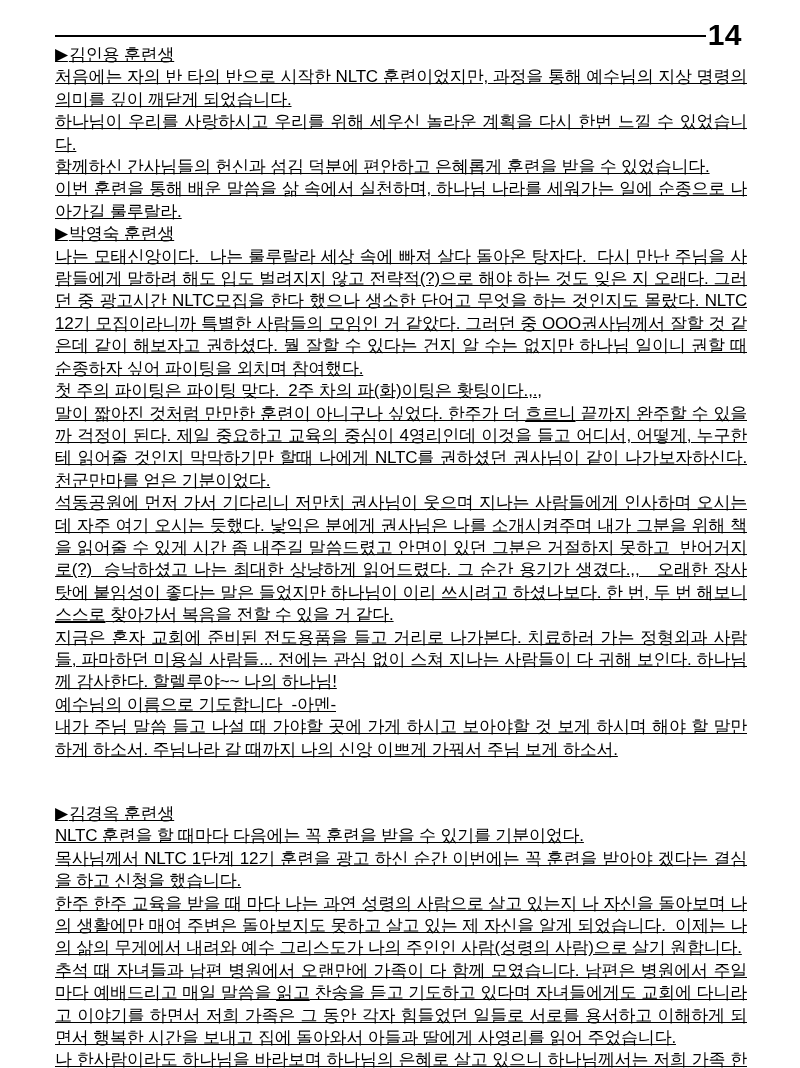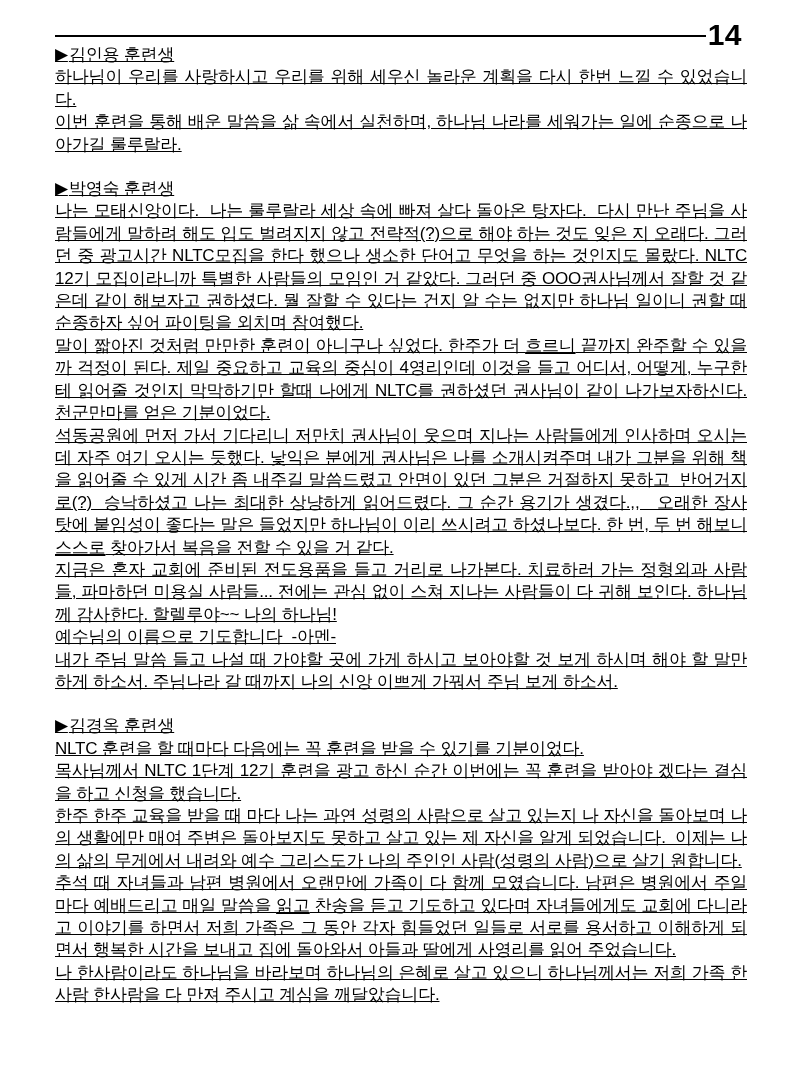--- a/index.html
+++ b/index.html
@@ -43,21 +43,21 @@
   .content {
     position: absolute;
     top: 44px;
     left: 55px;
     width: 692px;
     font-size: 17px;
     line-height: 22.4px;
     letter-spacing: -0.2px;
   }
   section.testimony { margin: 0; text-decoration: underline; }
-  section.testimony + section.testimony { margin-top: 22px; }
+  section.testimony + section.testimony { }
   section.testimony:nth-of-type(3) { margin-top: 42px; }
   .sec-header {
     display: block;
     white-space: nowrap;
   }
   .sec-header .marker { margin-right: 1px; }
   p.body-par {
     margin: 0;
     text-align: justify;
     word-break: break-all;
@@ -71,26 +71,29 @@
 <body>
 
 <div class="page">
   <div class="page-header">
     <div class="page-rule"></div>
     <div class="page-number">14</div>
   </div>
   <main class="content">
       <section class="testimony">
         <div class="sec-header"><span class="marker">▶</span><span>김인용 훈련생</span></div>
+        <p class="body-par">처음에는 자의 반 타의 반으로 시작한 NLTC 훈련이었지만, 과정을 통해 예수님의 지상 명령의 의미를 깊이 깨닫게 되었습니다.</p>
         <p class="body-par">하나님이 우리를 사랑하시고 우리를 위해 세우신 놀라운 계획을 다시 한번 느낄 수 있었습니다.</p>
+        <p class="body-par">함께하신 간사님들의 헌신과 섬김 덕분에 편안하고 은혜롭게 훈련을 받을 수 있었습니다.</p>
         <p class="body-par">이번 훈련을 통해 배운 말씀을 삶 속에서 실천하며, 하나님 나라를 세워가는 일에 순종으로 나아가길 룰루랄라.</p>
       </section>
       <section class="testimony">
         <div class="sec-header"><span class="marker">▶</span><span>박영숙 훈련생</span></div>
         <p class="body-par">나는 모태신앙이다.&nbsp; 나는 룰루랄라 세상 속에 빠져 살다 돌아온 탕자다.&nbsp; 다시 만난 주님을 사람들에게 말하려 해도 입도 벌려지지 않고 전략적(?)으로 해야 하는 것도 잊은 지 오래다. 그러던 중 광고시간 NLTC모집을 한다 했으나 생소한 단어고 무엇을 하는 것인지도 몰랐다. NLTC 12기 모집이라니까 특별한 사람들의 모임인 거 같았다. 그러던 중 OOO권사님께서 잘할 것 같은데 같이 해보자고 권하셨다. 뭘 잘할 수 있다는 건지 알 수는 없지만 하나님 일이니 권할 때 순종하자 싶어 파이팅을 외치며 참여했다.</p>
+        <p class="body-par">첫 주의 파이팅은 파이팅 맞다.&nbsp; 2주 차의 파(화)이팅은 홧팅이다.,.,</p>
         <p class="body-par">말이 짧아진 것처럼 만만한 훈련이 아니구나 싶었다. 한주가 더 <span class="u">흐르니</span> 끝까지 완주할 수 있을까 걱정이 된다. 제일 중요하고 교육의 중심이 4영리인데 이것을 들고 어디서, 어떻게, 누구한테 읽어줄 것인지 막막하기만 할때 나에게 NLTC를 권하셨던 권사님이 같이 나가보자하신다. 천군만마를 얻은 기분이었다.</p>
         <p class="body-par">석동공원에 먼저 가서 기다리니 저만치 권사님이 웃으며 지나는 사람들에게 인사하며 오시는데 자주 여기 오시는 듯했다. 낯익은 분에게 권사님은 나를 소개시켜주며 내가 그분을 위해 책을 읽어줄 수 있게 시간 좀 내주길 말씀드렸고 안면이 있던 그분은 거절하지 못하고&nbsp; 반어거지로(?)&nbsp; 승낙하셨고 나는 최대한 상냥하게 읽어드렸다. 그 순간 용기가 생겼다.,,&nbsp;&nbsp; 오래한 장사 탓에 붙임성이 좋다는 말은 들었지만 하나님이 이리 쓰시려고 하셨나보다. 한 번, 두 번 해보니 <span class="u">스스로</span> 찾아가서 복음을 전할 수 있을 거 같다.</p>
         <p class="body-par">지금은 혼자 교회에 준비된 전도용품을 들고 거리로 나가본다. 치료하러 가는 정형외과 사람들, 파마하던 미용실 사람들... 전에는 관심 없이 스쳐 지나는 사람들이 다 귀해 보인다. 하나님께 감사한다. 할렐루야~~ 나의 하나님!</p>
         <p class="body-par">예수님의 이름으로 기도합니다&nbsp; -아멘-</p>
         <p class="body-par">내가 주님 말씀 들고 나설 때 가야할 곳에 가게 하시고 보아야할 것 보게 하시며 해야 할 말만 하게 하소서. 주님나라 갈 때까지 나의 신앙 이쁘게 가꿔서 주님 보게 하소서.</p>
       </section>
       <section class="testimony">
         <div class="sec-header"><span class="marker">▶</span><span>김경옥 훈련생</span></div>
         <p class="body-par">NLTC 훈련을 할 때마다 다음에는 꼭 훈련을 받을 수 있기를 기분이었다.</p>
         <p class="body-par">목사님께서 NLTC 1단계 12기 훈련을 광고 하신 순간 이번에는 꼭 훈련을 받아야 겠다는 결심을 하고 신청을 했습니다.</p>

